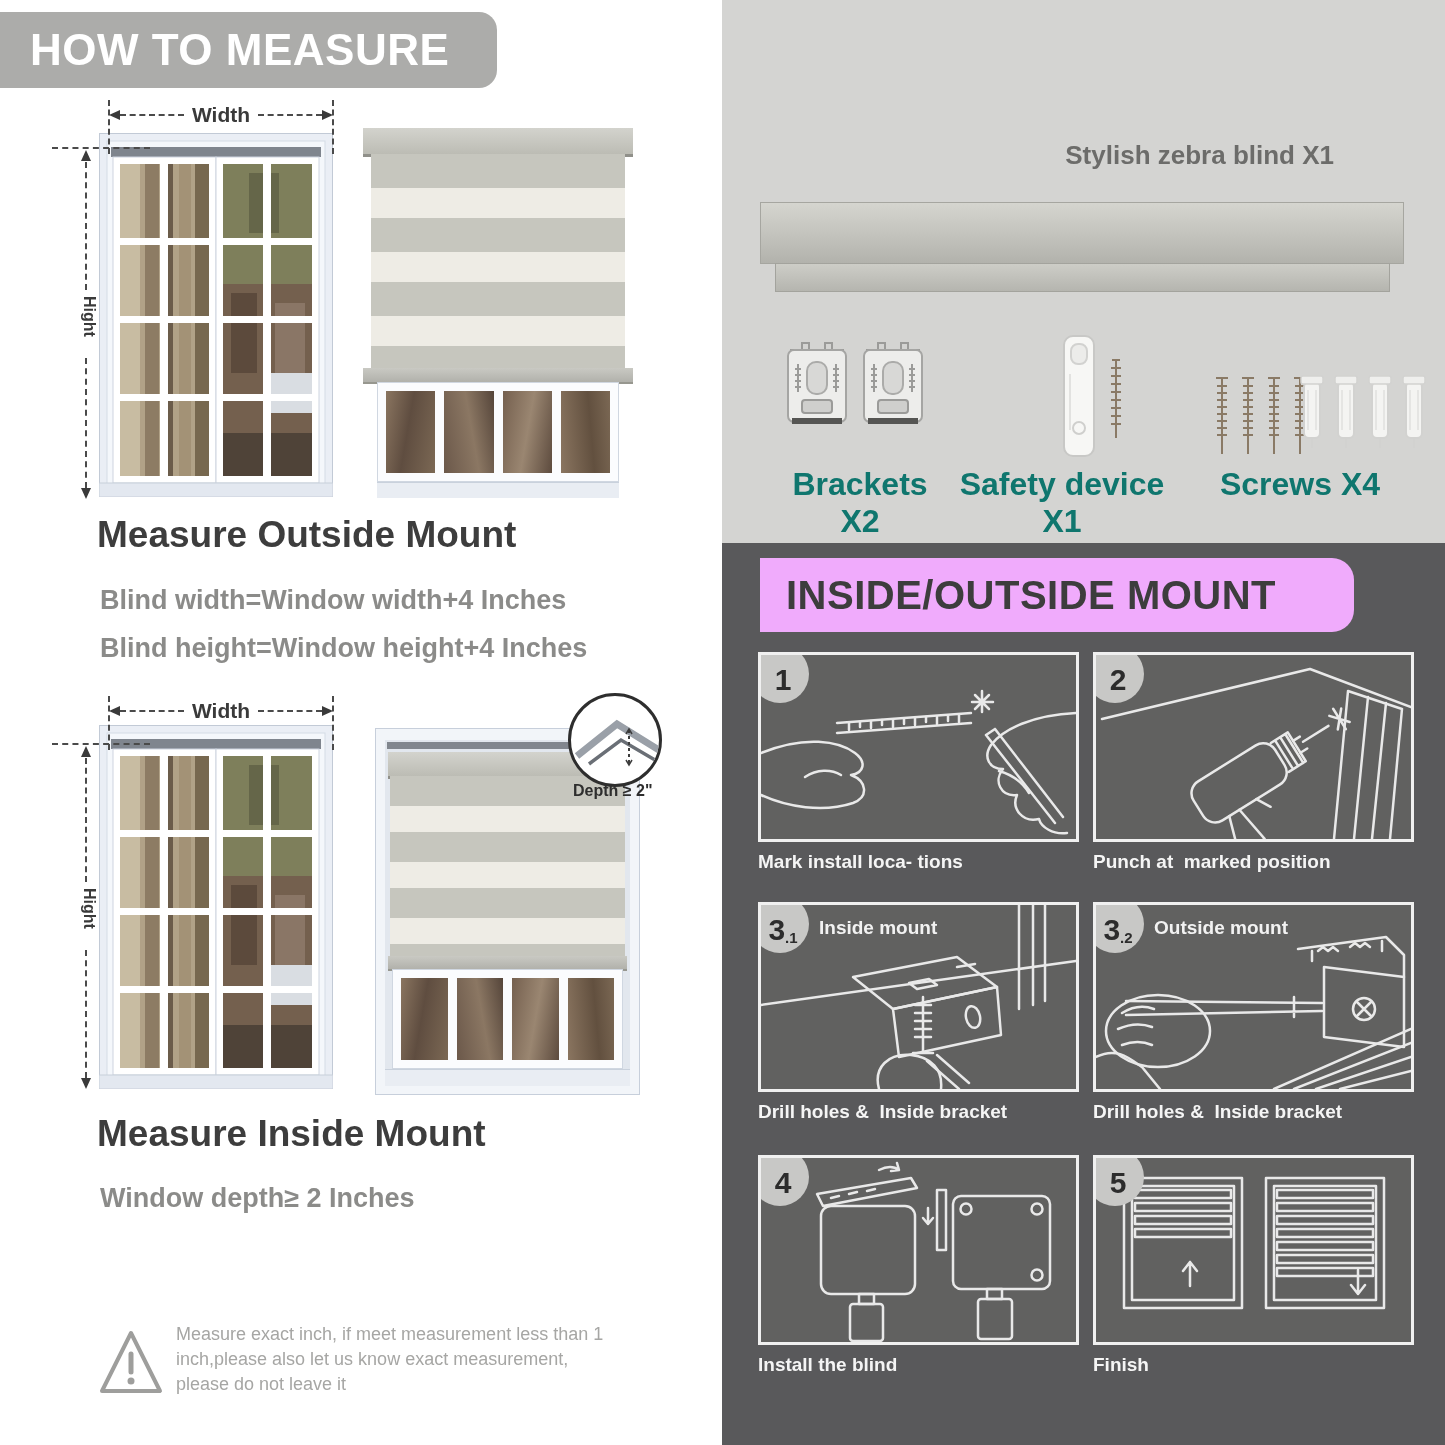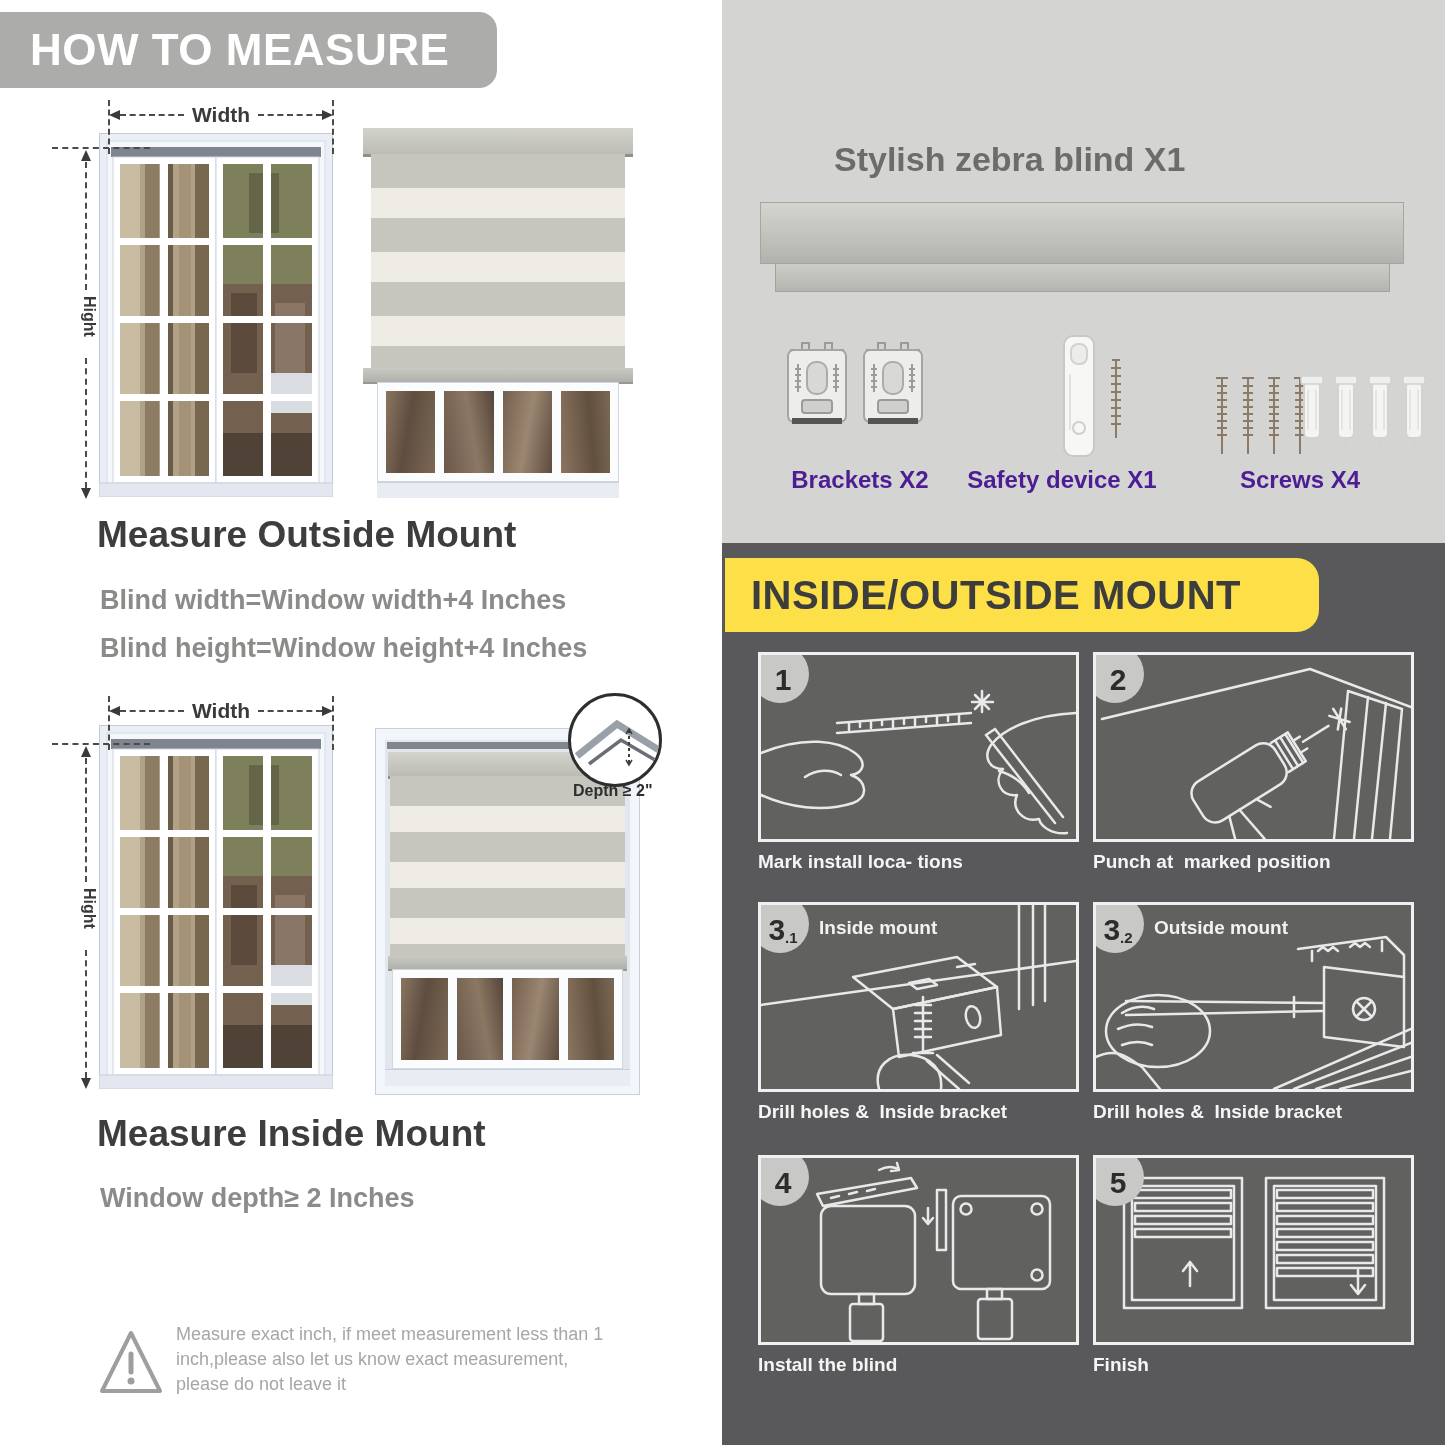--- a/index.html
+++ b/index.html
@@ -4,44 +4,44 @@
 <style>
   html,body{margin:0;padding:0;background:#ffffff;}
   .canvas{position:relative;width:1445px;height:1445px;background:#ffffff;overflow:hidden;
           font-family:"Liberation Sans",sans-serif;}
   
   .hbox{position:absolute;font-weight:bold;letter-spacing:.5px;white-space:nowrap;}
   .hbox-left{left:0;top:12px;width:497px;height:76px;background:#acacaa;border-radius:0 18px 18px 0;
              color:#ffffff;font-size:44px;line-height:76px;padding-left:30px;box-sizing:border-box;}
   .hbox-included{left:722px;top:8px;width:501px;height:84px;background:#ffffff;border-radius:0 22px 22px 0;
              color:#cfcfcd;font-size:41px;line-height:84px;padding-left:38px;box-sizing:border-box;}
-  .hbox-mount{left:725px;top:558px;width:594px;height:74px;background:#fde047;border-radius:0 22px 22px 0;
+  .hbox-mount{left:760px;top:558px;width:594px;height:74px;background:#f0abfc;border-radius:0 22px 22px 0;
              color:#3d3d3d;font-size:40px;line-height:74px;padding-left:26px;box-sizing:border-box;}
   
   .panel-included{position:absolute;left:722px;top:0;width:723px;height:543px;background:#d4d4d2;}
   .panel-mount{position:absolute;left:722px;top:543px;width:723px;height:902px;background:#59595b;}
   
   .dash-h{position:absolute;border-top:2px dashed #4a4a4a;height:0;}
   .dash-v{position:absolute;border-left:2px dashed #4a4a4a;width:0;}
   .warrow{position:absolute;display:flex;align-items:center;height:16px;}
   .warrow .seg{flex:1;border-top:2px dashed #4a4a4a;}
   .warrow .ah-l{width:0;height:0;border-top:5px solid transparent;border-bottom:5px solid transparent;border-right:11px solid #3a3a3a;}
   .warrow .ah-r{width:0;height:0;border-top:5px solid transparent;border-bottom:5px solid transparent;border-left:11px solid #3a3a3a;}
   .wlabel{padding:0 8px;font-size:21px;font-weight:bold;color:#3a3a3a;}
   .ah-up{position:absolute;width:0;height:0;border-left:5px solid transparent;border-right:5px solid transparent;border-bottom:11px solid #3a3a3a;}
   .ah-dn{position:absolute;width:0;height:0;border-left:5px solid transparent;border-right:5px solid transparent;border-top:11px solid #3a3a3a;}
   .vlabel{position:absolute;transform:rotate(90deg);transform-origin:0 0;font-weight:bold;font-size:16px;color:#3a3a3a;white-space:nowrap;}
   .depth-label{position:absolute;font-weight:bold;font-size:16px;color:#2e2e2e;white-space:pre;}
   
   .m-title{position:absolute;font-size:37px;font-weight:bold;color:#3d3d3d;white-space:nowrap;}
   .m-line{position:absolute;font-size:27px;font-weight:bold;color:#8b8b89;white-space:nowrap;}
   .warn-text{position:absolute;font-size:18px;color:#a6a6a4;line-height:25px;}
-  .blind-label{position:absolute;left:834px;top:140px;width:500px;text-align:left;
-               font-size:34px;font-weight:bold;color:#6c6c6a;}
-  .item-label{position:absolute;font-size:24px;font-weight:bold;color:#4c1d95;text-align:center;}
+  .blind-label{position:absolute;left:834px;top:140px;width:500px;text-align:right;
+               font-size:26px;font-weight:bold;color:#6c6c6a;}
+  .item-label{position:absolute;font-size:32px;font-weight:bold;color:#0f766e;text-align:center;}
   
   .blind1{position:absolute;left:363px;top:128px;width:270px;height:369px;}
   .blind2{position:absolute;left:375px;top:728px;width:265px;height:367px;}
   .cassette{position:absolute;background:linear-gradient(180deg,#d3d3cd,#bcbcb4);border-bottom:3px solid #90908a;}
   .fabric{position:absolute;background:repeating-linear-gradient(180deg,#c6c6be 0 34px,#eeece5 34px 64px);}
   .fabric2{position:absolute;background:repeating-linear-gradient(180deg,#c6c6be 0 30px,#eeece5 30px 56px);}
   .rail{position:absolute;background:linear-gradient(180deg,#c9c9c3,#b1b1ab);border-bottom:2px solid #97978f;}
   .miniwin{position:absolute;display:flex;gap:9px;padding:8px;box-sizing:border-box;background:#fbfcfe;border:1px solid #d0d7e1;}
   .miniwin .pane{flex:1;}
   .sill{position:absolute;background:#e9edf3;border-top:1px solid #c9d1dc;}

